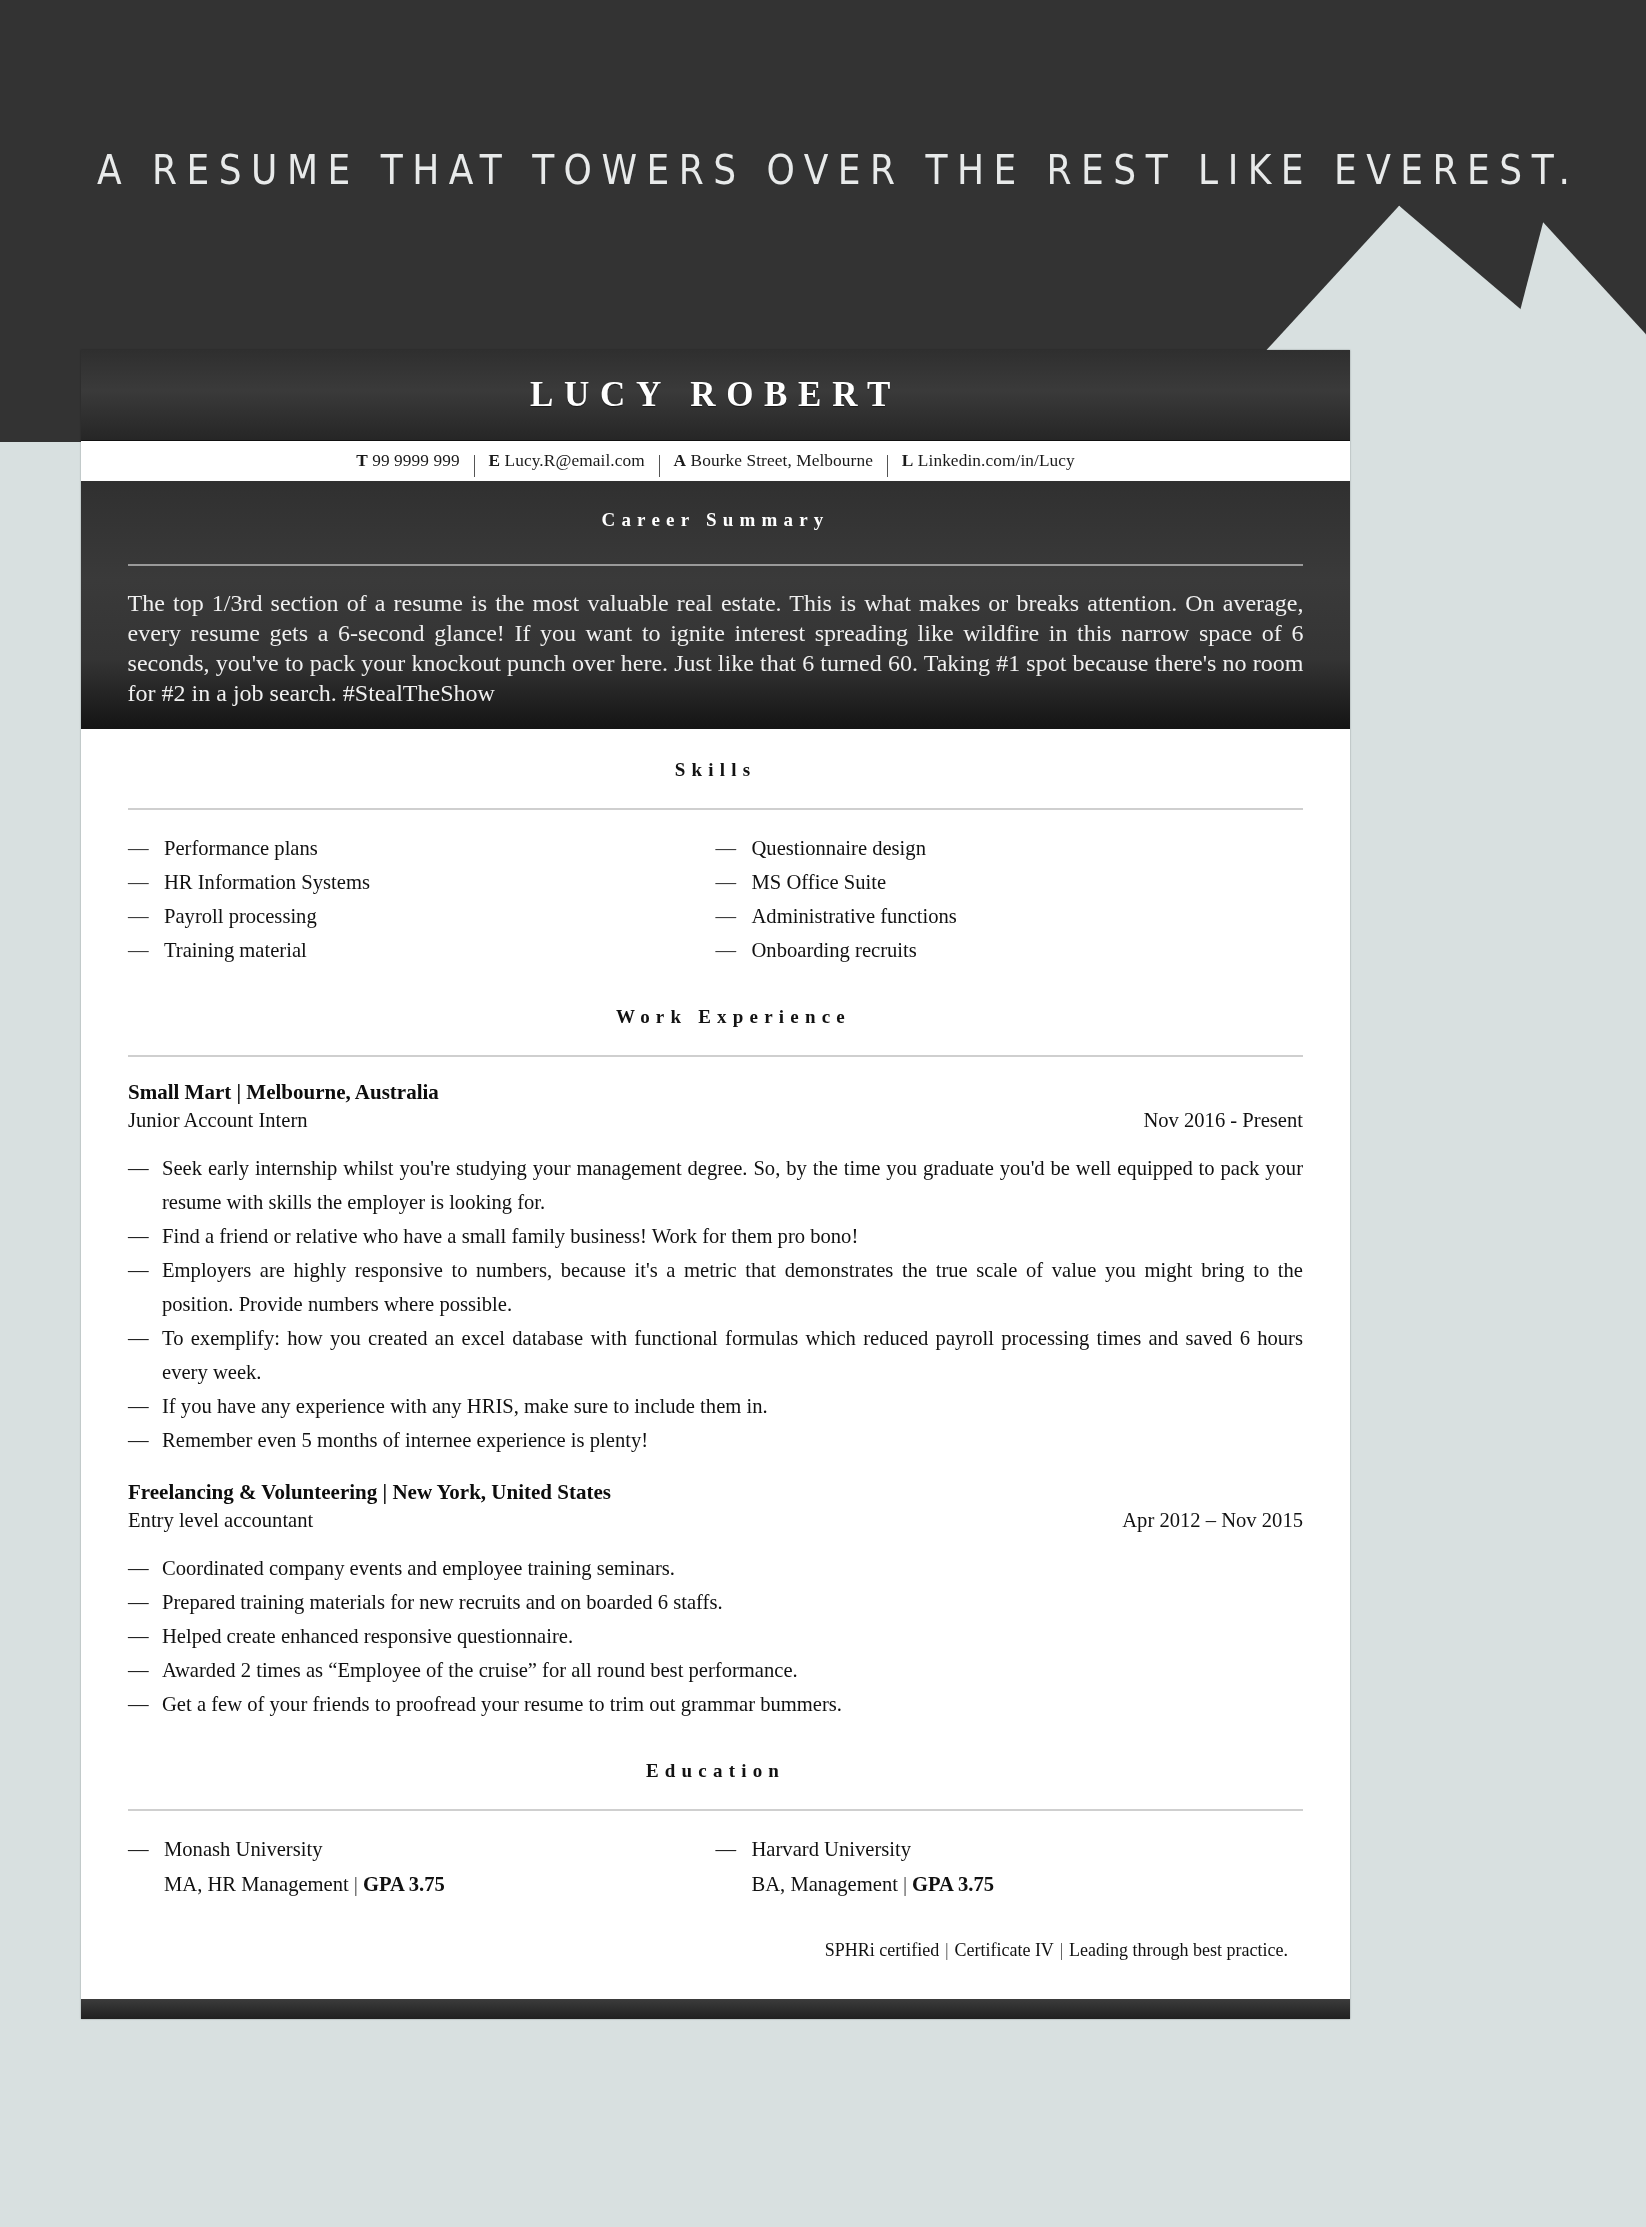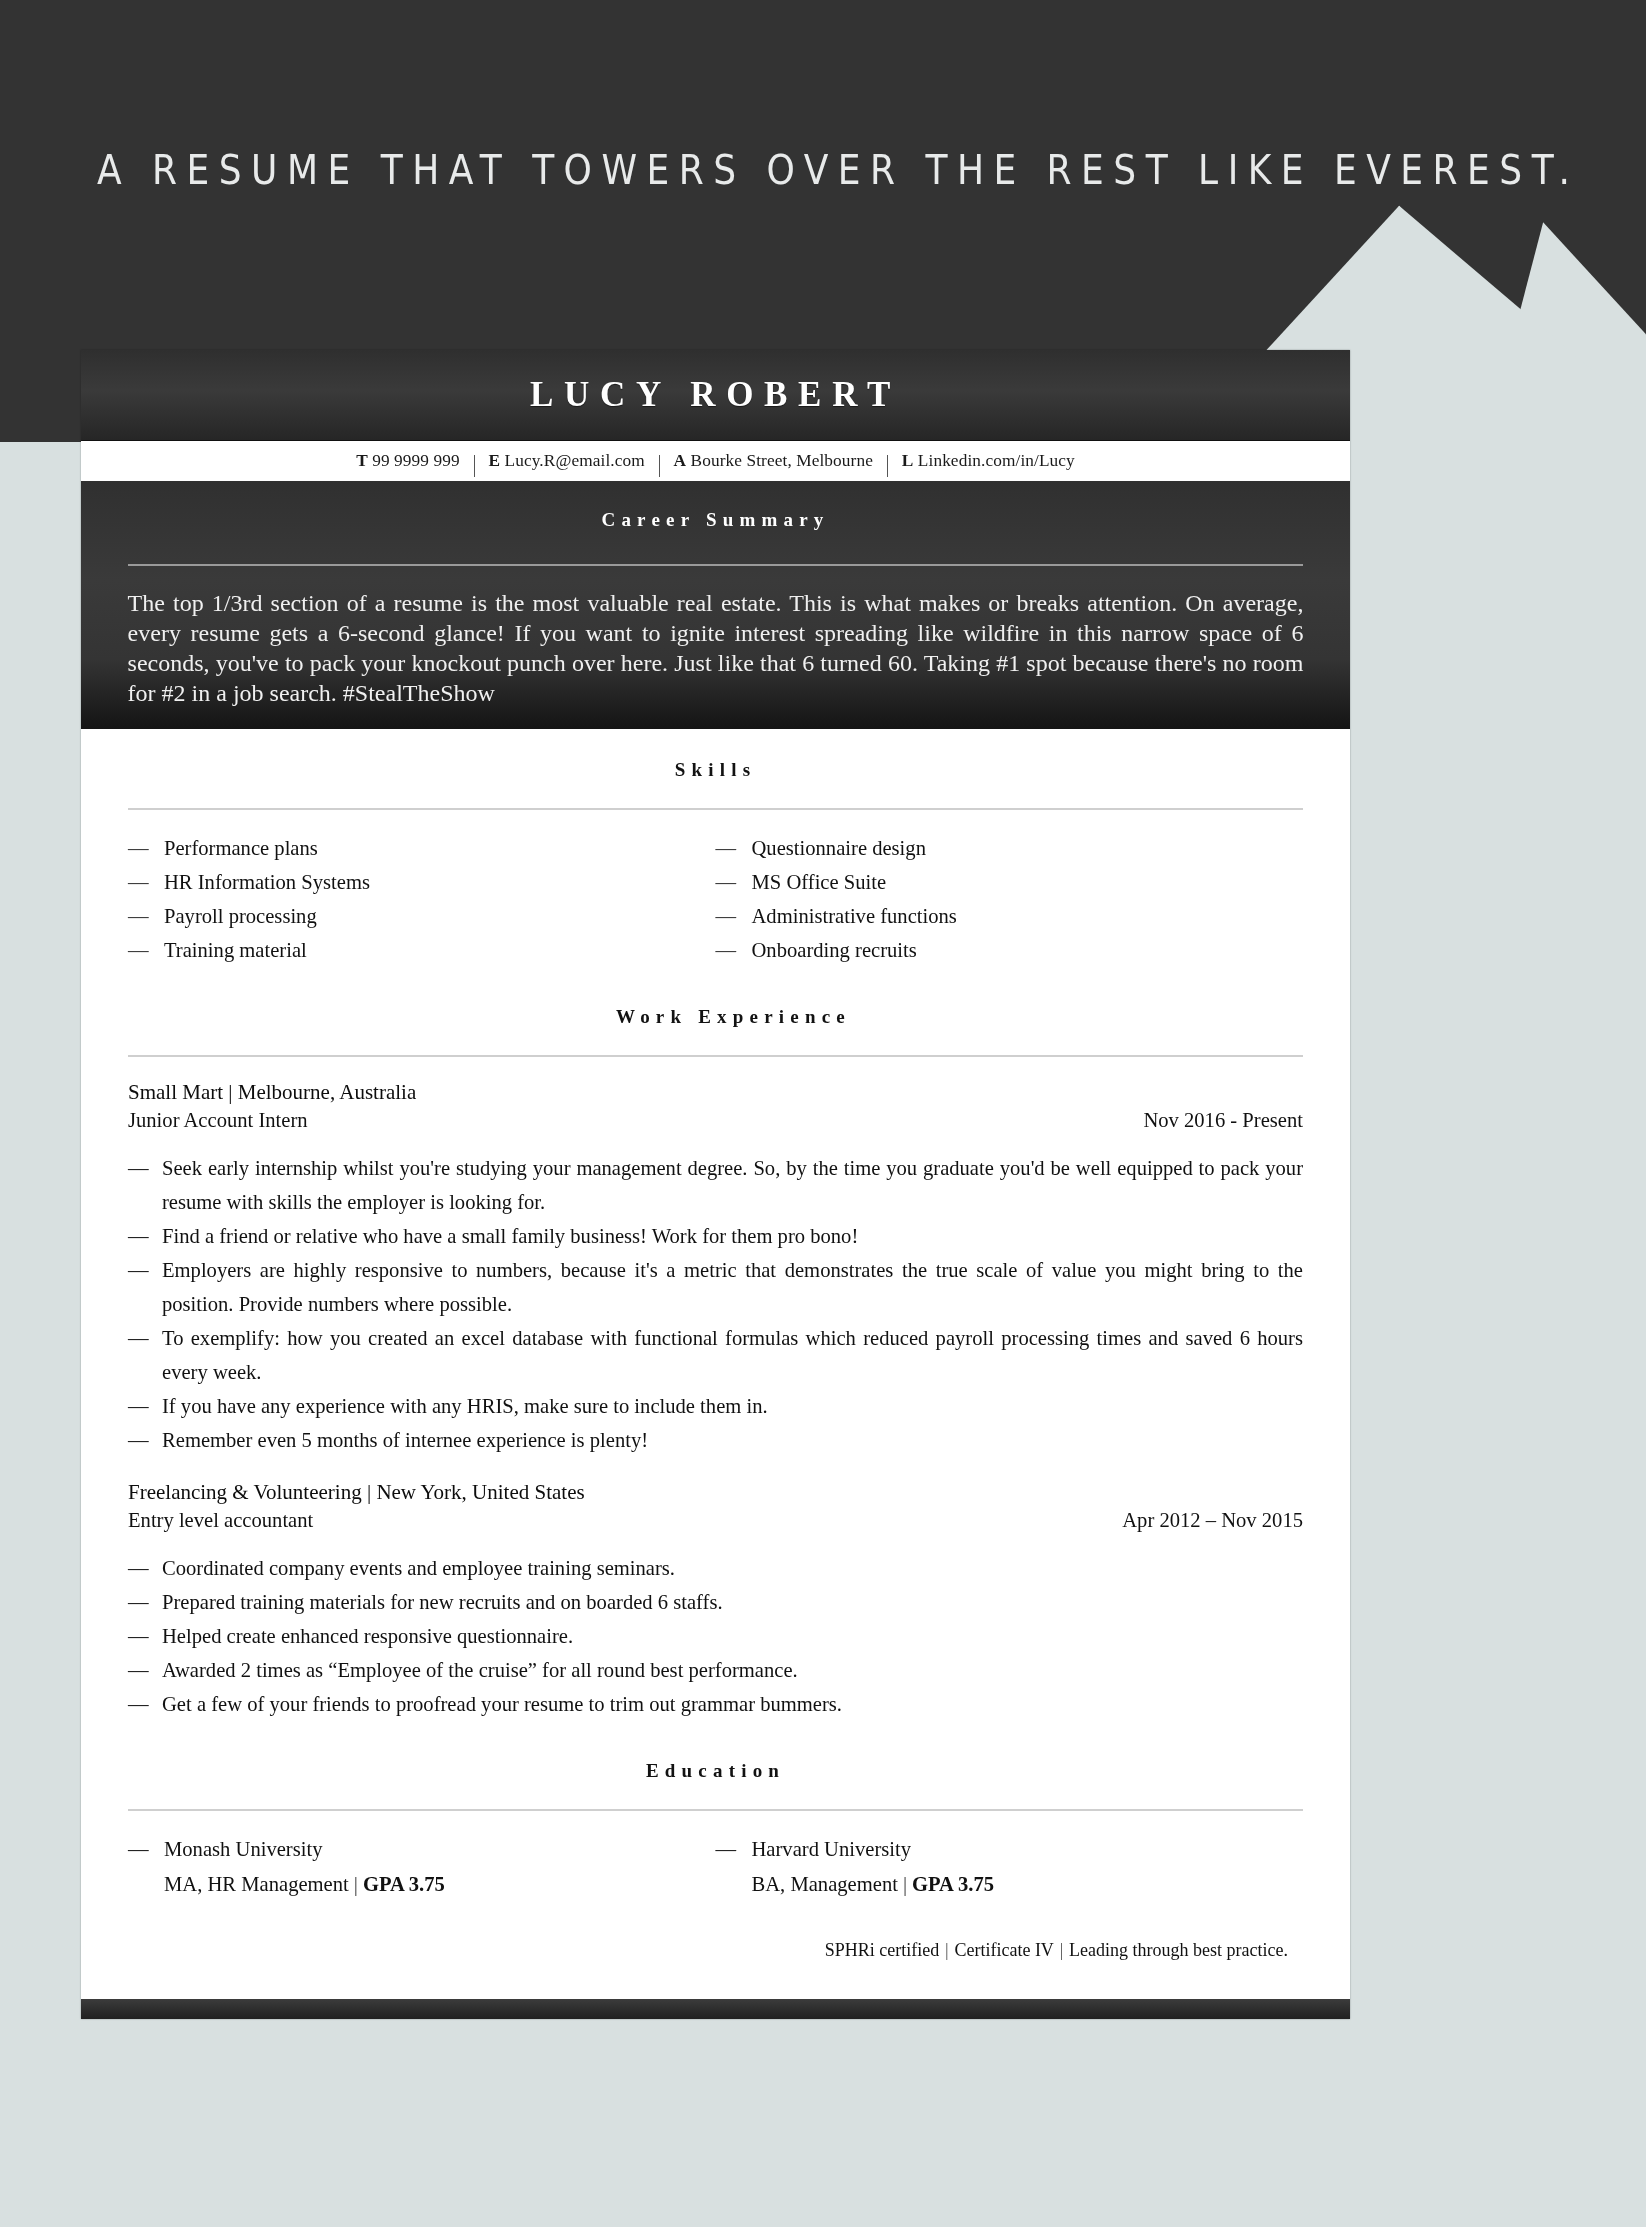--- a/index.html
+++ b/index.html
@@ -111,21 +111,21 @@
     margin-bottom:0px;
   }
   .bul .dash {
     width:36px; flex:0 0 36px; color:#333;
   }
   .bul .txt { flex:1; }
 
   
   .job { padding:0 47px; }
   .job-company {
-    font-size:21px; font-weight:400; color:#0d0d0d;
+    font-size:21px; font-weight:700; color:#0d0d0d;
     margin-top:23px;
   }
   .job-row {
     display:flex; justify-content:space-between; align-items:baseline;
     font-size:20.6px; color:#111; margin-top:4.1px;
   }
   .job-dates { white-space:nowrap; }
   .job-bullets { margin-top:19px; }
   .jb {
     display:flex; align-items:flex-start;

